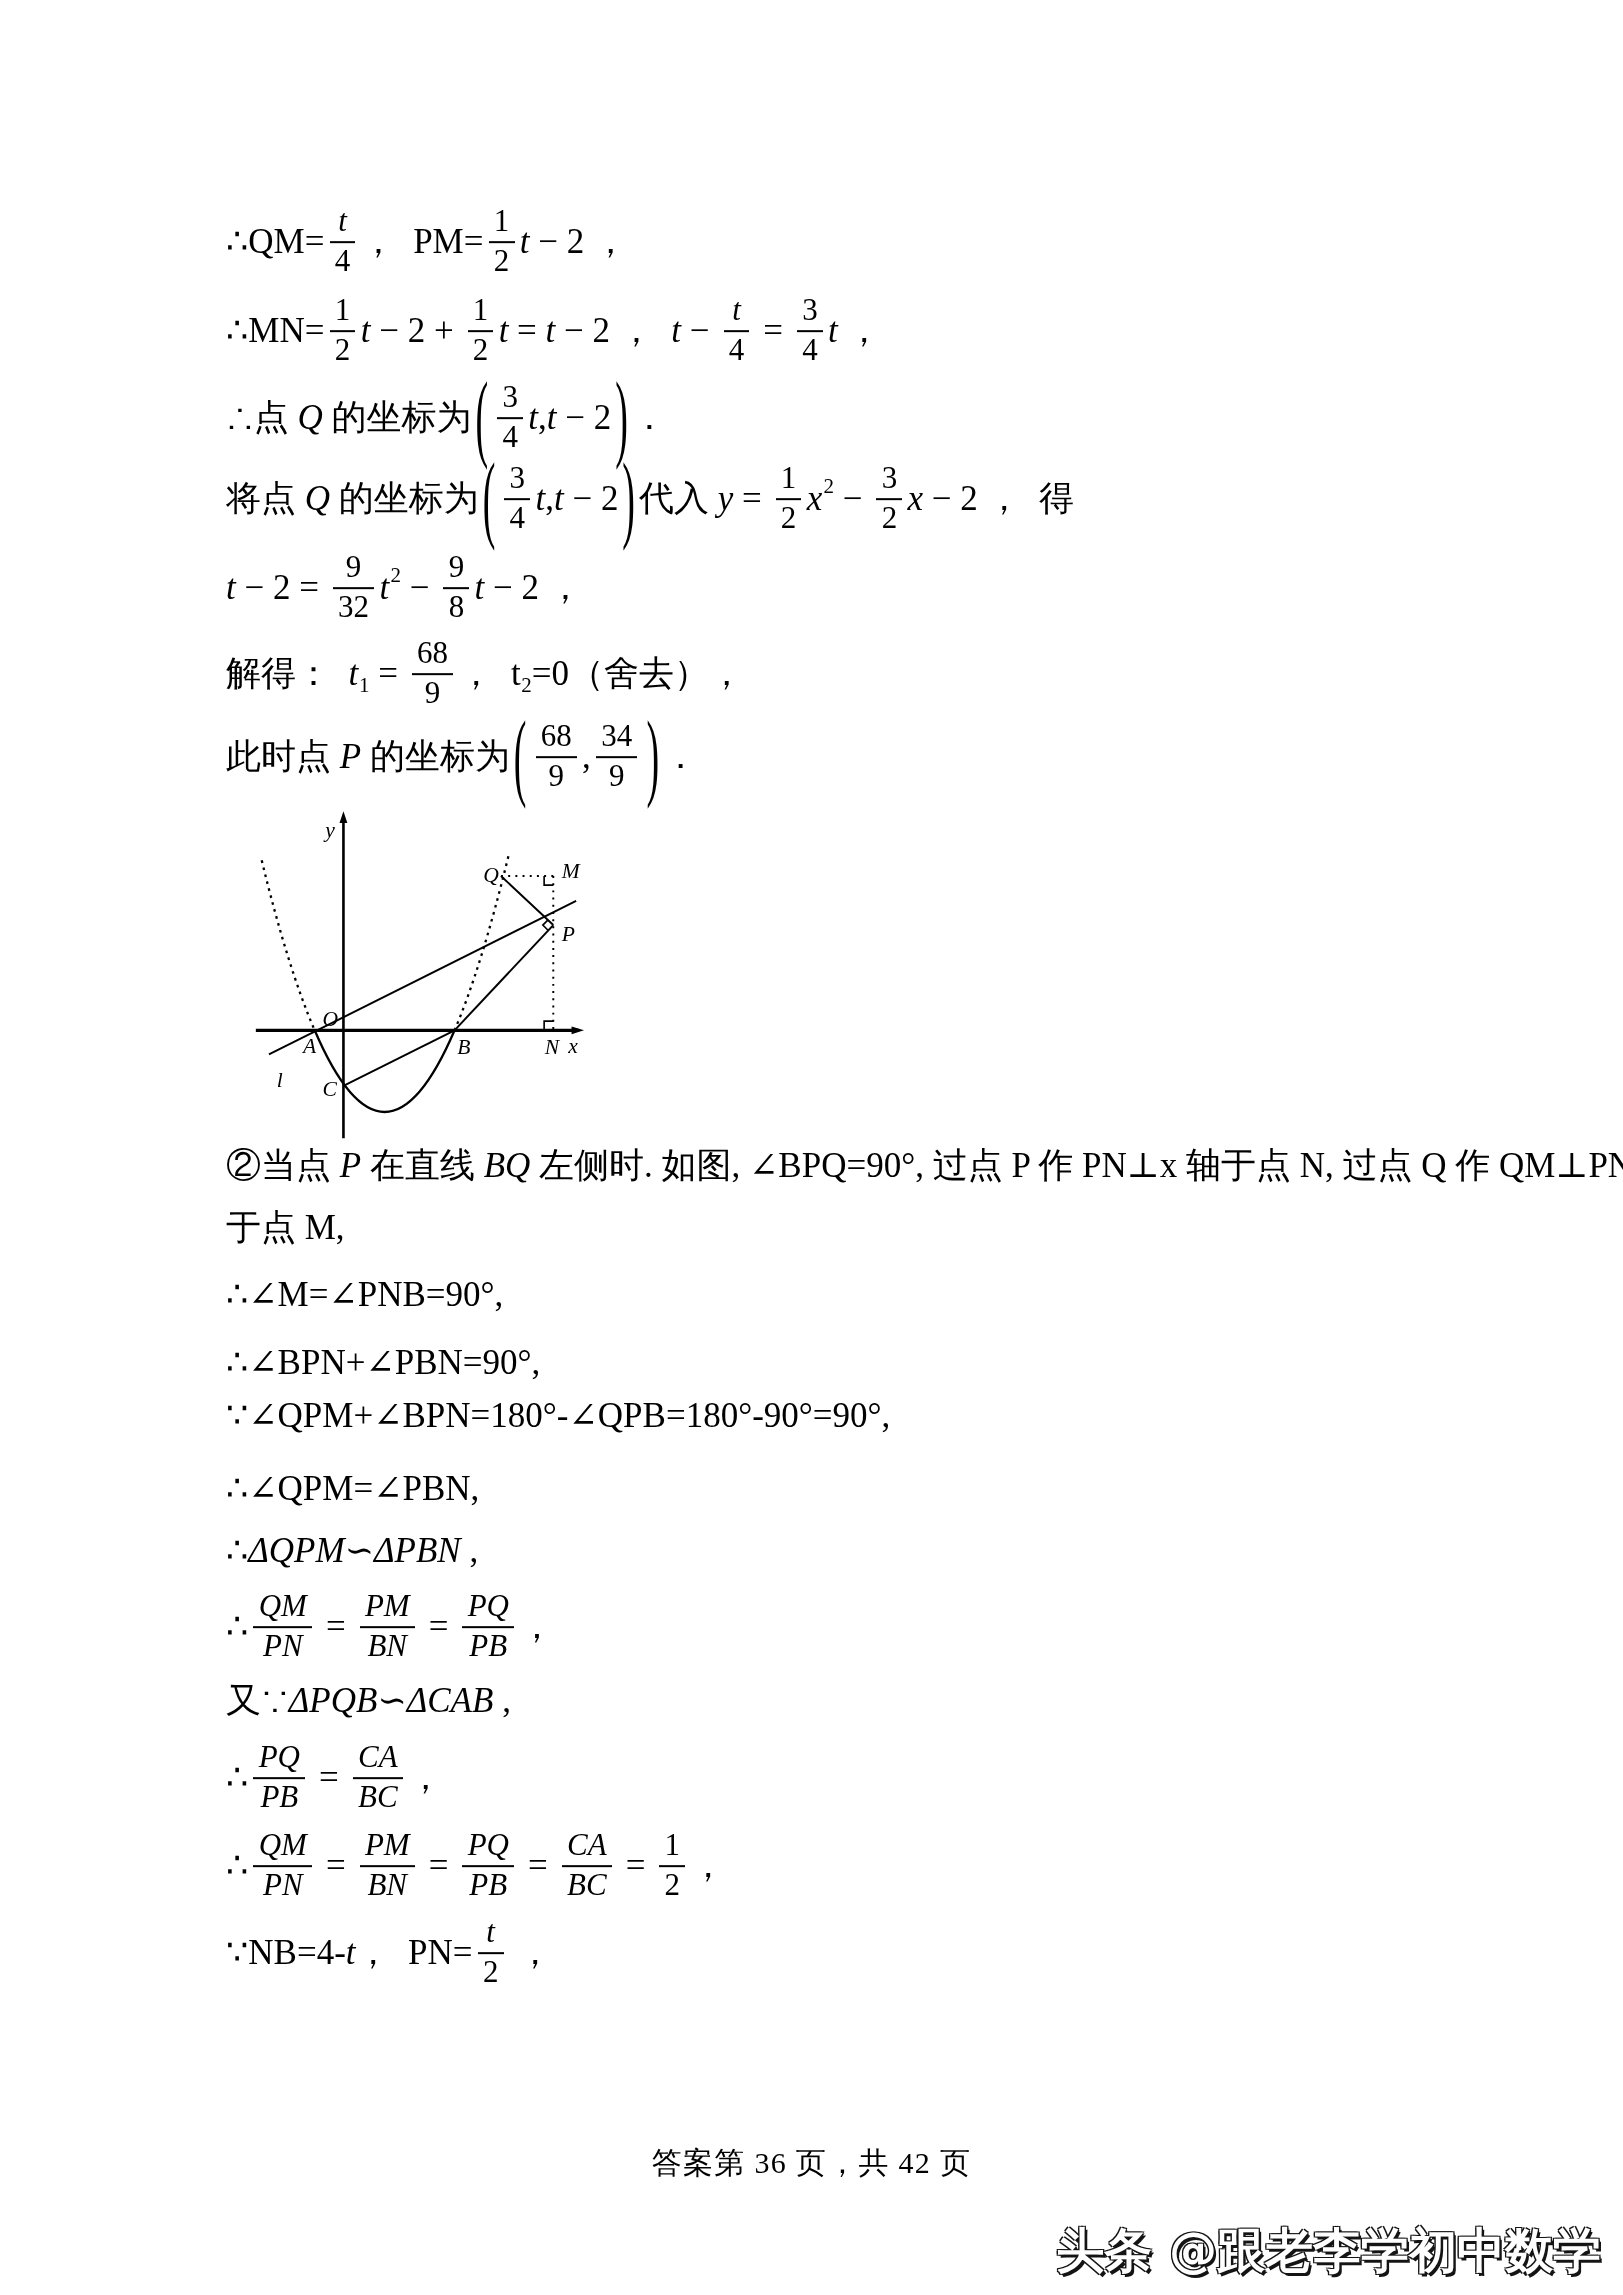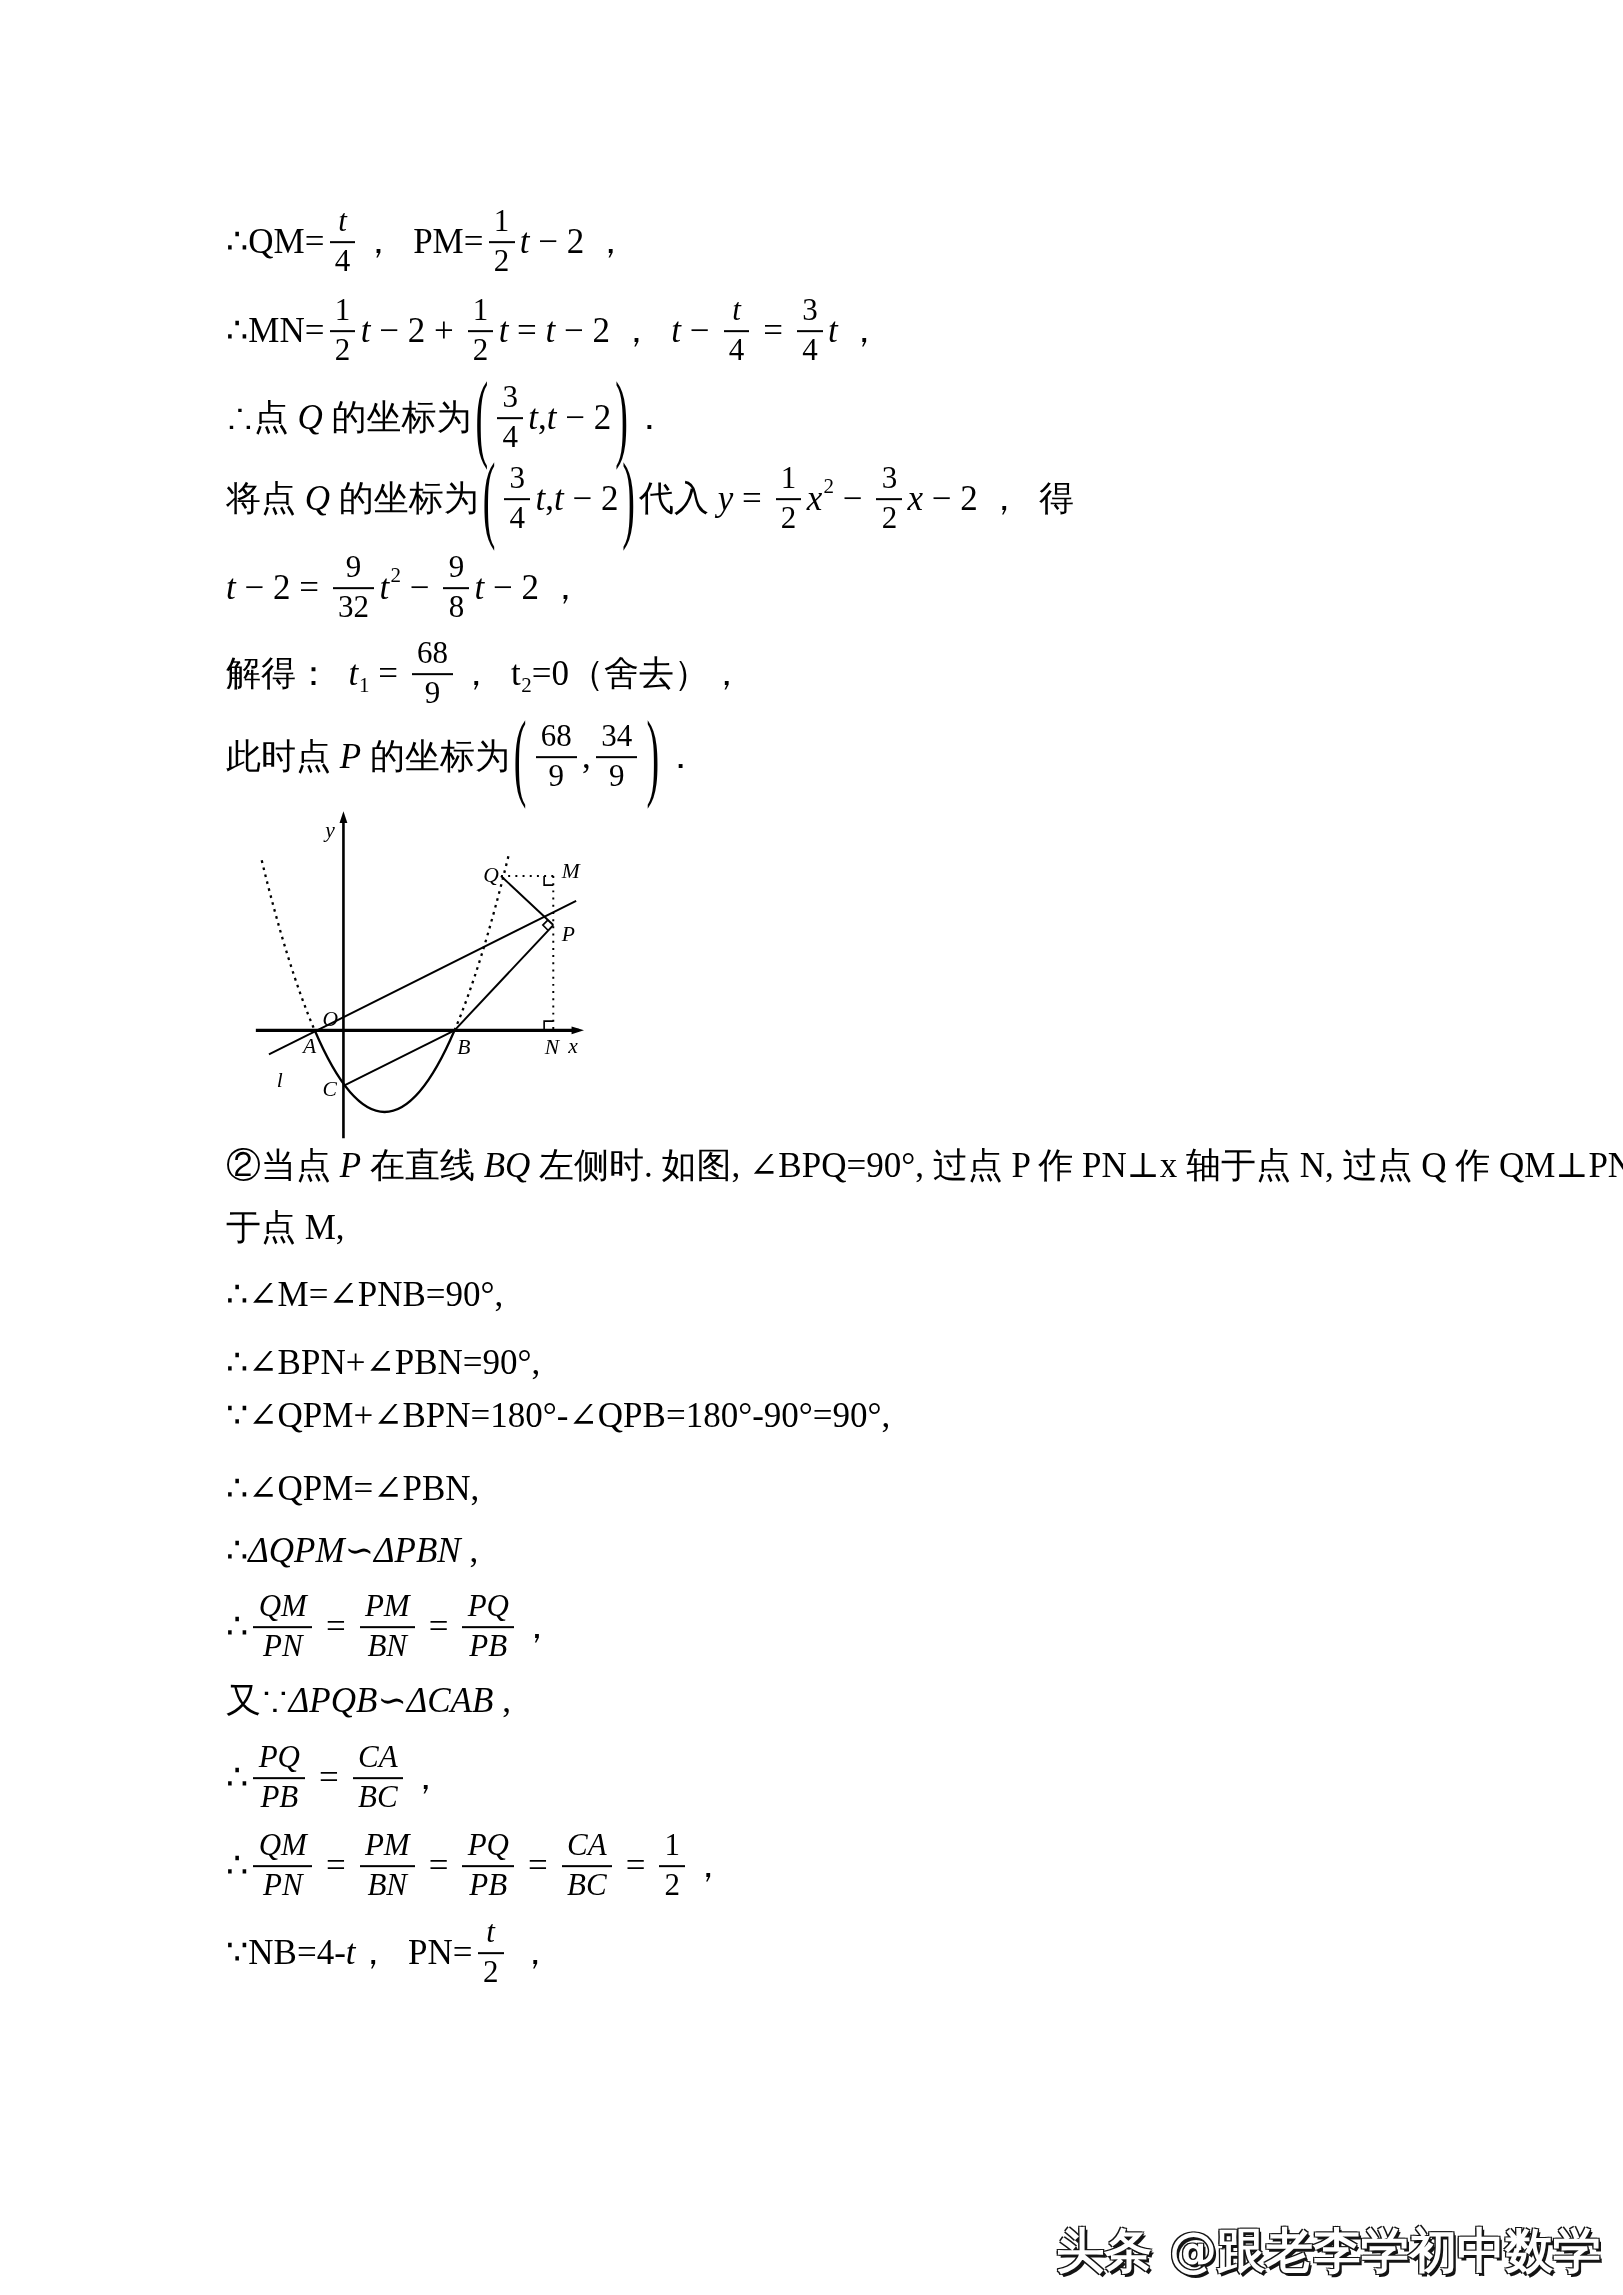--- a/index.html
+++ b/index.html
@@ -143,16 +143,17 @@
       <text x="330" y="374" class="fig-label">B</text>
       <text x="124" y="437" class="fig-label">C</text>
       <text x="464" y="374" class="fig-label">N</text>
       <text x="370" y="110" class="fig-label">Q</text>
       <text x="490" y="104" class="fig-label">M</text>
       <text x="490" y="200" class="fig-label">P</text>
       <text x="54" y="424" class="fig-label">l</text>
     </svg>
   </div>
 
+  <div class="footer">答案第 36 页，共 42 页</div>
 
   <div class="watermark">头条 @跟老李学初中数学</div>
 </div>
 
 
 </body></html>

